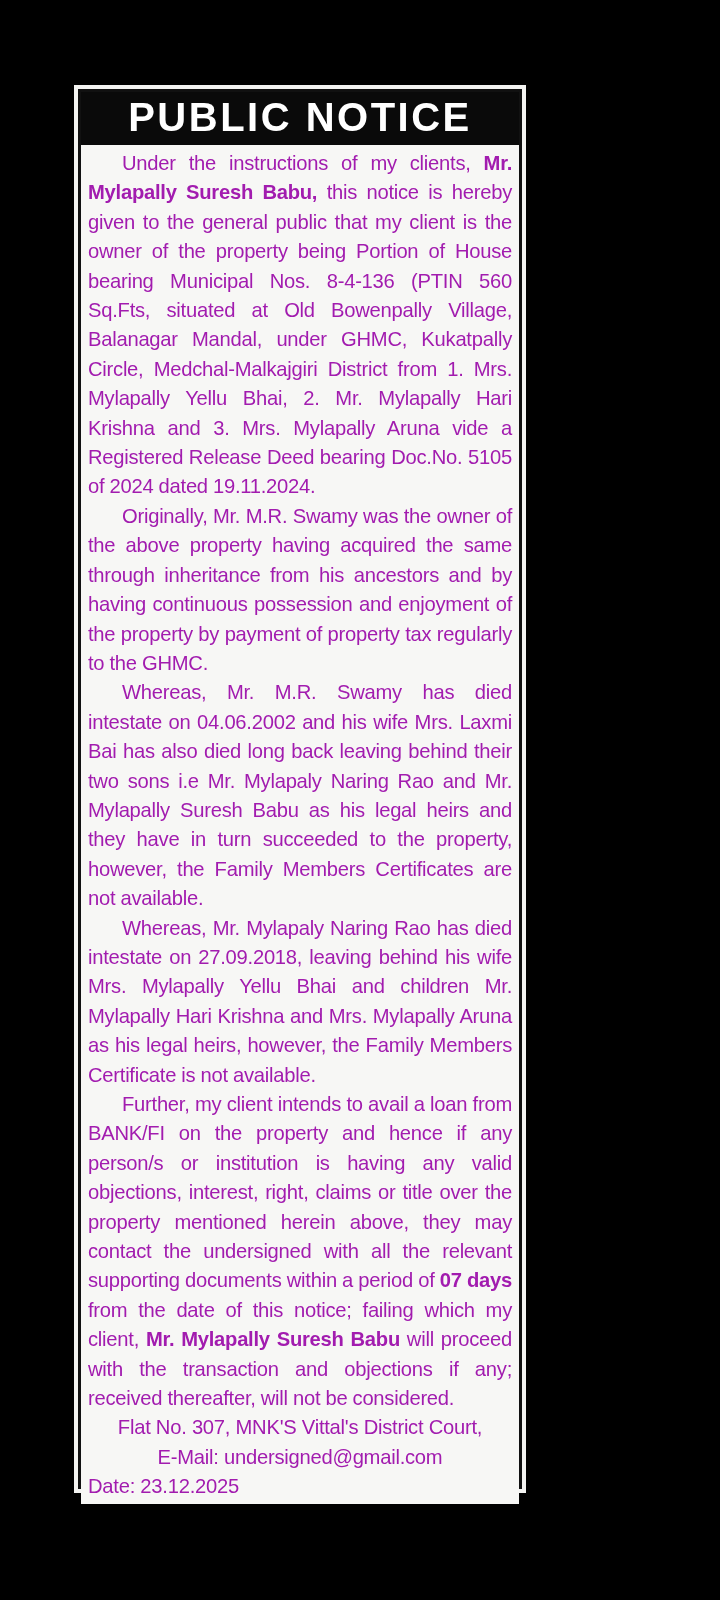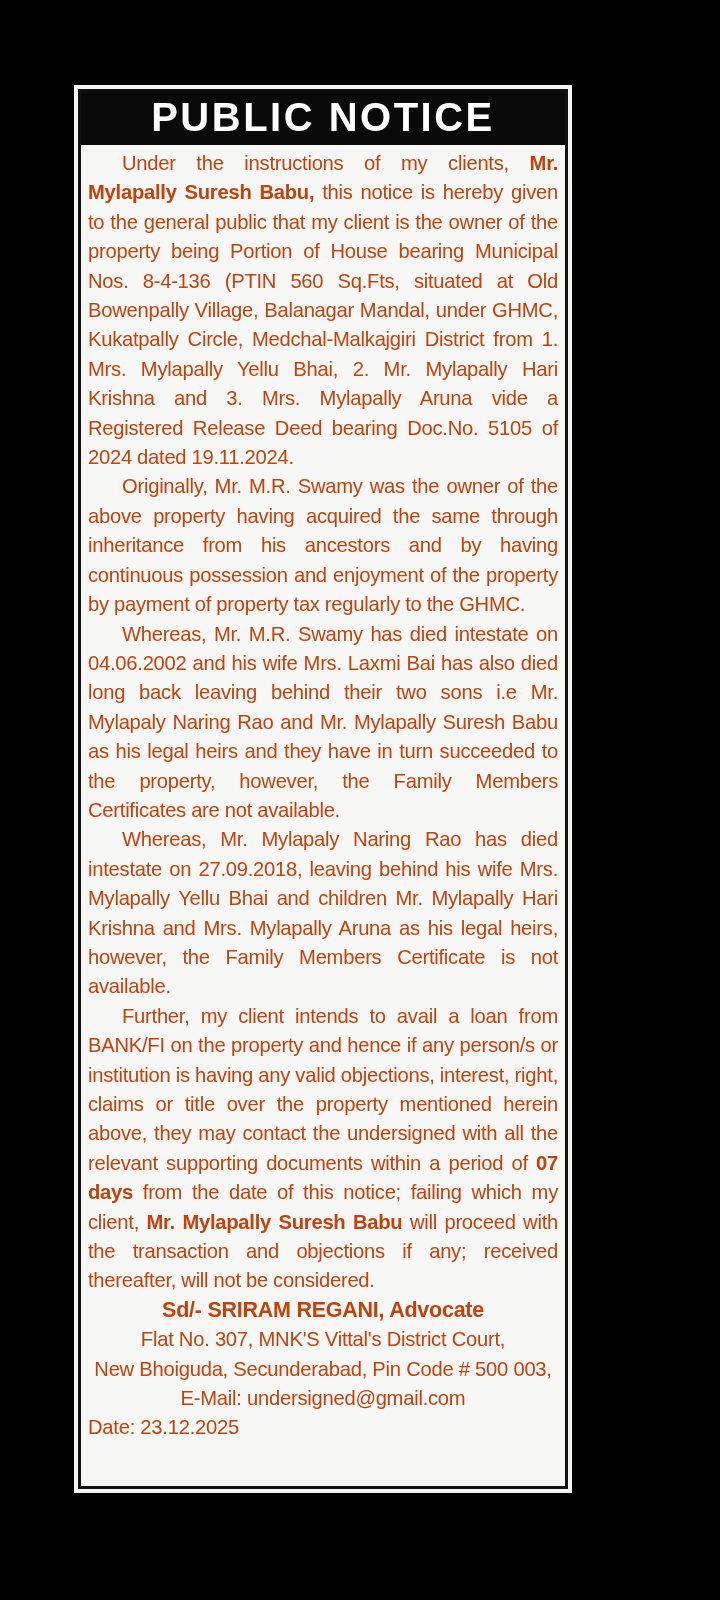--- a/index.html
+++ b/index.html
@@ -21,21 +21,21 @@
     width: 720px;
     height: 1600px;
     background: #000000;
   }
 
   
   #notice-paper {
     position: absolute;
     left: 74px;
     top: 85px;
-    width: 498px;
+    width: 452px;
     height: 1408px;
     background: #f4f4f2;
     box-sizing: border-box;
     padding: 4px;
   }
 
   
   #notice-frame {
     width: 100%;
     height: 100%;
@@ -112,31 +112,29 @@
 
 <div id="page" style="background: rgb(0, 0, 0);">
 
   <div id="notice-paper">
     <div id="notice-frame">
 
       <div id="notice-header" style="background: rgb(10, 10, 10);">
         <span id="notice-title" style="color: rgb(255, 255, 255);">PUBLIC NOTICE</span>
       </div>
 
-      <div id="notice-body" style="background: rgb(247, 247, 245); color: #c2410c;">
+      <div id="notice-body" style="background: rgb(247, 247, 245); color: #a21caf;">
 
         <p class="para"><span>Under the instructions of my clients, </span><b>Mr. Mylapally Suresh Babu,</b><span> this notice is hereby given to the general public that my client is the owner of the property being Portion of House bearing Municipal Nos. 8-4-136 (PTIN 560 Sq.Fts, situated at Old Bowenpally Village, Balanagar Mandal, under GHMC, Kukatpally Circle, Medchal-Malkajgiri District from 1. Mrs. Mylapally Yellu Bhai, 2. Mr. Mylapally Hari Krishna and 3. Mrs. Mylapally Aruna vide a Registered Release Deed bearing Doc.No. 5105 of 2024 dated 19.11.2024.</span></p>
         <p class="para"><span>Originally, Mr. M.R. Swamy was the owner of the above property having acquired the same through inheritance from his ancestors and by having continuous possession and enjoyment of the property by payment of property tax regularly to the GHMC.</span></p>
         <p class="para"><span>Whereas, Mr. M.R. Swamy has died intestate on 04.06.2002 and his wife Mrs. Laxmi Bai has also died long back leaving behind their two sons i.e Mr. Mylapaly Naring Rao and Mr. Mylapally Suresh Babu as his legal heirs and they have in turn succeeded to the property, however, the Family Members Certificates are not available.</span></p>
         <p class="para"><span>Whereas, Mr. Mylapaly Naring Rao has died intestate on 27.09.2018, leaving behind his wife Mrs. Mylapally Yellu Bhai and children Mr. Mylapally Hari Krishna and Mrs. Mylapally Aruna as his legal heirs, however, the Family Members Certificate is not available.</span></p>
         <p class="para"><span>Further, my client intends to avail a loan from BANK/FI on the property and hence if any person/s or institution is having any valid objections, interest, right, claims or title over the property mentioned herein above, they may contact the undersigned with all the relevant supporting documents within a period of </span><b>07 days</b><span> from the date of this notice; failing which my client, </span><b>Mr. Mylapally Suresh Babu</b><span> will proceed with the transaction and objections if any; received thereafter, will not be considered.</span></p>
 
-        <p class="sig-line bold">Sd/- SRIRAM REGANI, Advocate</p>
         <p class="sig-line">Flat No. 307, MNK'S Vittal's District Court,</p>
-        <p class="sig-line">New Bhoiguda, Secunderabad, Pin Code # 500 003,</p>
         <p class="sig-line">E-Mail: undersigned@gmail.com</p>
         <p class="date-line">Date: 23.12.2025</p>
 
       </div>
     </div>
   </div>
 
 </div>
 
 </body></html>

